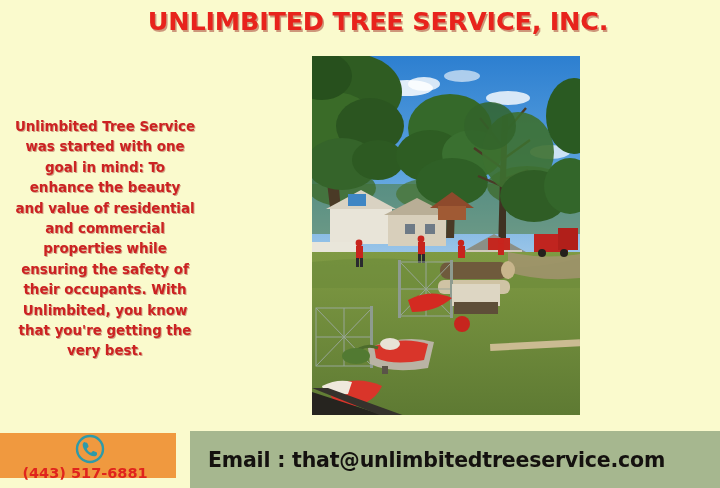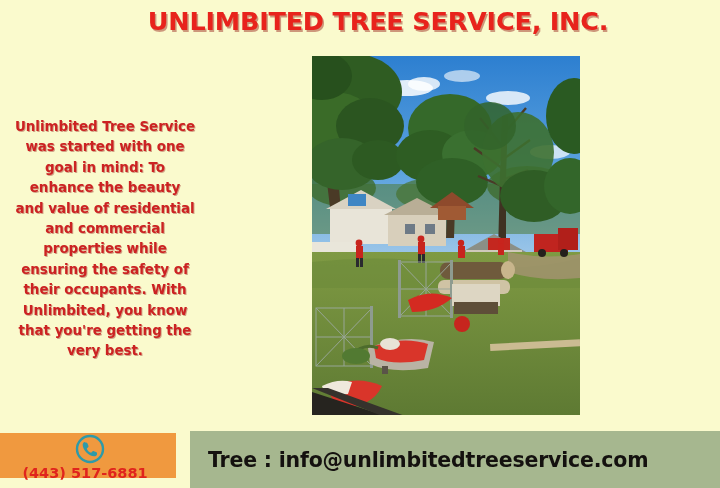--- a/index.html
+++ b/index.html
@@ -265,16 +265,16 @@
         <circle cx="16" cy="16" r="13" fill="none" stroke="#2f9aa8" stroke-width="2.4"></circle>
         <path d="M11.2 9.6c1.1-0.3 1.9 0.1 2.3 1l0.9 2.1c0.3 0.7 0.1 1.3-0.5 1.8l-0.8 0.7c-0.3 0.3-0.3 0.6-0.1 1
                  0.7 1.4 1.9 2.6 3.4 3.4 0.4 0.2 0.8 0.2 1-0.1l0.7-0.8c0.5-0.6 1.1-0.8 1.8-0.5l2.1 0.9c0.9 0.4 1.3 1.2 1 2.3
                  -0.3 1.1-1.2 1.8-2.6 1.9-2.7 0.1-5.6-1.3-8-3.7s-3.8-5.3-3.7-8c0.1-1.4 0.8-2.3 1.9-2.6z" fill="#2f9aa8"></path>
       </svg>
     </span>
     <span class="phone-number">(443) 517-6881</span>
   </div>
 
   <div class="email-bar">
-    <span class="email-text">Tree : info@unlimbitedtreeservice.com</span>
+    <span class="email-text">Email : that@unlimbitedtreeservice.com</span>
   </div>
 
 </div>
 
 </body></html>

